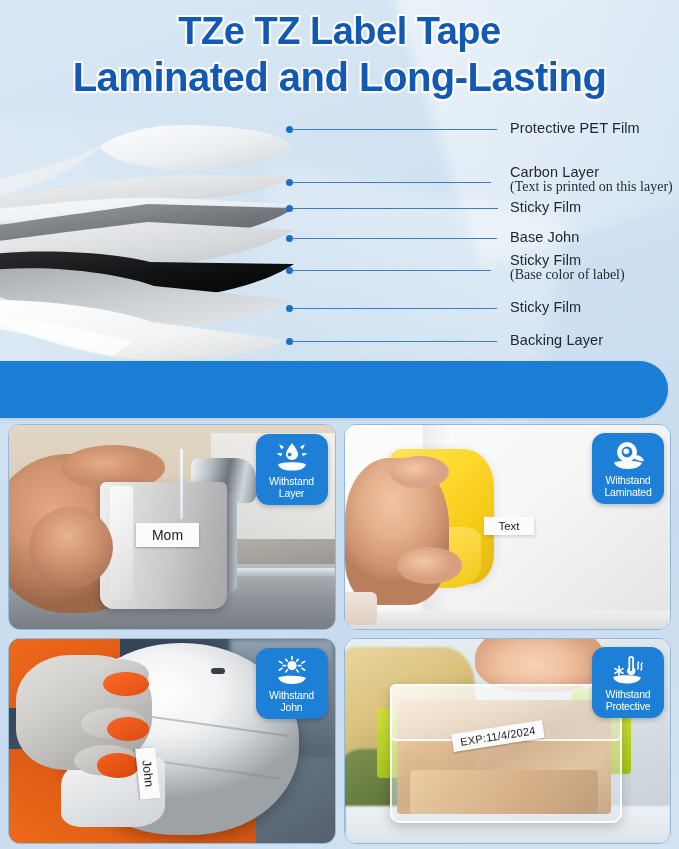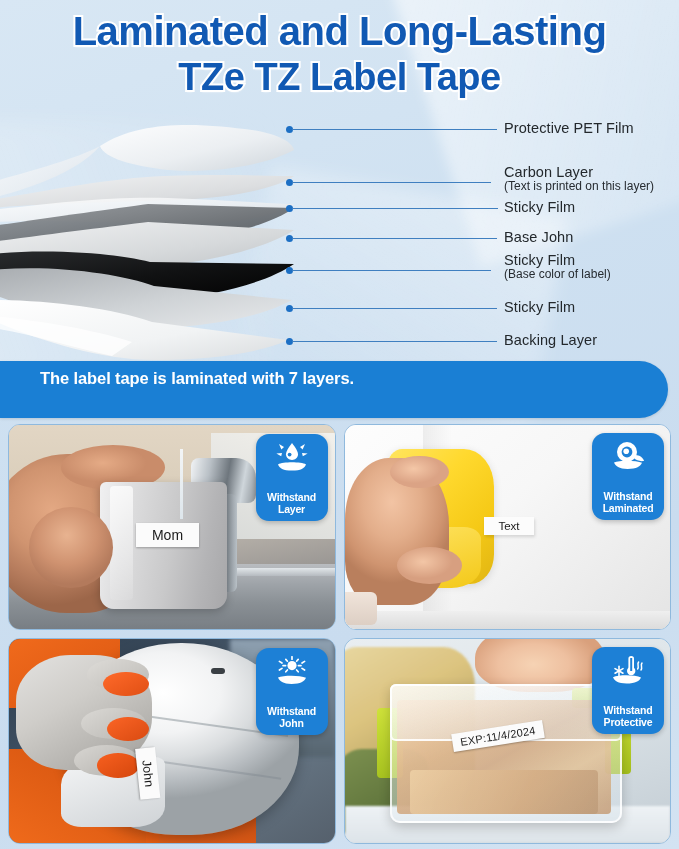--- a/index.html
+++ b/index.html
@@ -94,37 +94,38 @@
     background: #1c6fc4;
   }
   .callout .leader {
     position: absolute;
     left: 6px; top: -0.5px;
     height: 1px;
     background: #3f7fc0;
   }
   .callout .lbl {
     position: absolute;
-    left: 218px;
+    left: 224px;
     color: #23282c;
     font-size: 14.5px;
     white-space: nowrap;
   }
   .callout .lbl .main {
     display: block;
     font-size: 14.5px;
     line-height: 16px;
     letter-spacing: 0.1px;
   }
   .callout .lbl .sub {
     display: block;
-    font-size: 12px;
+    font-size: 14px;
     line-height: 13px;
     color: #262b30;
     letter-spacing: 0;
+    font-family: Liberation Serif, serif;
   }
   .callout.single .lbl { transform: translateY(-9px); }
   .callout.dual   .lbl { transform: translateY(-18px); }
 
   
   .banner {
     position: absolute;
     left: 0;
     top: 361px;
     width: 668px;
@@ -287,41 +288,41 @@
     z-index: 5;
     box-shadow: 0 2px 5px rgba(0,0,0,0.22);
   }
   .badge .bicon {
     height: 35px;
     display: flex;
     align-items: center;
     justify-content: center;
   }
   .badge .btxt {
-    font-weight: bold;
+    font-weight: normal;
     font-size: 10.5px;
     line-height: 12px;
     letter-spacing: -0.2px;
-    margin-top: 17px;
+    margin-top: 1px;
   }
   .badge-tr { right: 7px; top: 9px; }
   .badge-tr-2 { right: 6px; top: 8px; }
 </style>
 </head>
 <body>
 
 <div id="page">
 
   <div class="sheen sheen-a"></div>
   <div class="sheen sheen-c"></div>
   <div class="sheen sheen-b"></div>
 
   <div class="headline">
+    <div class="line line2">TZe TZ Label Tape</div>
     <div class="line line1">Laminated and Long-Lasting</div>
-    <div class="line line2">TZe TZ Label Tape</div>
   </div>
 
   <div class="stack">
     <svg width="306" height="258" viewBox="0 0 306 258" xmlns="http://www.w3.org/2000/svg">
       <defs>
         <linearGradient id="lg1" x1="0" y1="0" x2="1" y2="1">
           <stop offset="0" stop-color="#ffffff" stop-opacity="0.95"></stop>
           <stop offset="0.55" stop-color="#eef0f2" stop-opacity="0.9"></stop>
           <stop offset="1" stop-color="#cfd4d8" stop-opacity="0.85"></stop>
         </linearGradient>
@@ -433,21 +434,20 @@
       <span class="dot"></span>
       <span class="leader" style="width:205px;"></span>
       <span class="lbl">
           <span class="main">Backing Layer</span>
         </span>
     </div>
   </div>
 
   <div class="banner">
     <div class="btext">
-      <div>The label tape is laminated with 7 layers.</div>
     </div>
   </div>
 
   <div class="grid">
 
     <div class="cell">
       <div class="photo">
         <div class="pp p1-bg"></div>
         <div class="pp p1-wall"></div>
         <div class="pp p1-window"></div>

